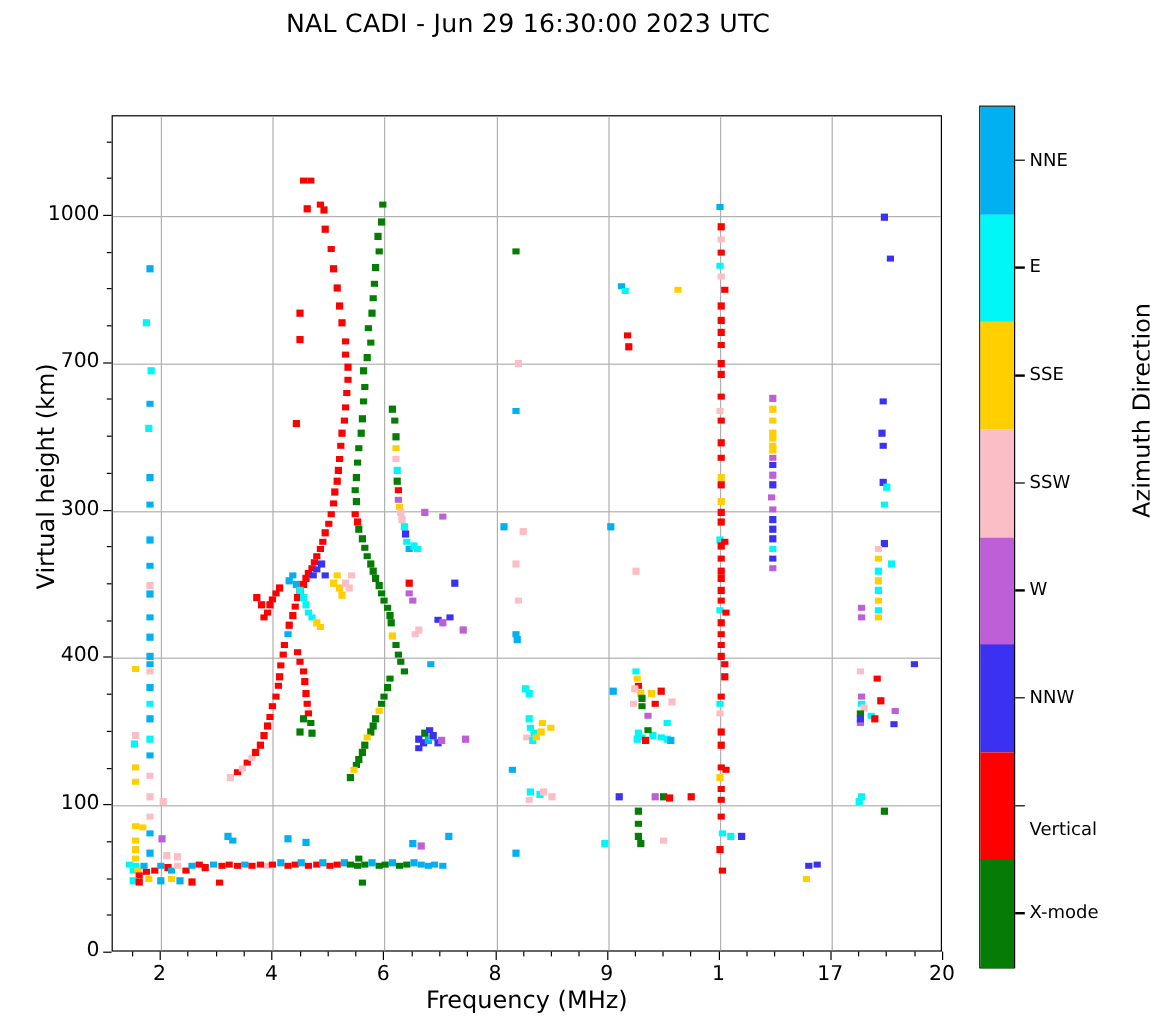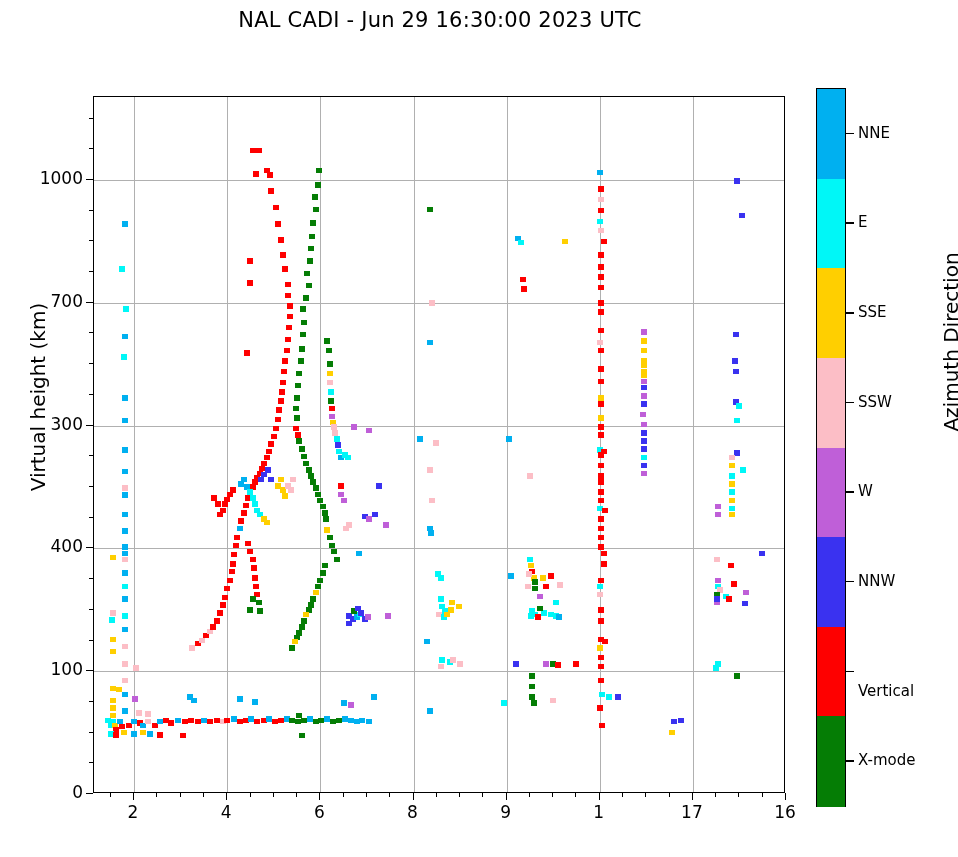--- a/index.html
+++ b/index.html
@@ -592,21 +592,21 @@
       <div class="tk-x tk-xm" style="left: 738.4px; top: 793px;"></div>
       <div class="tk-x tk-xm" style="left: 761.7px; top: 793px;"></div>
       <div class="tk-x tk-xM" style="left: 785px; top: 793px;"></div>
       <div class="lb-x" style="left: 103px; top: 802px;">2</div>
       <div class="lb-x" style="left: 196.2px; top: 802px;">4</div>
       <div class="lb-x" style="left: 289.3px; top: 802px;">6</div>
       <div class="lb-x" style="left: 382.5px; top: 802px;">8</div>
       <div class="lb-x" style="left: 475.6px; top: 802px;">9</div>
       <div class="lb-x" style="left: 568.7px; top: 802px;">1</div>
       <div class="lb-x" style="left: 661.9px; top: 802px;">17</div>
-      <div class="lb-x" style="left: 755px; top: 802px;">16</div>
+      <div class="lb-x" style="left: 755px; top: 802px;">20</div>
     </div>
   <div id="ticks-y">
       <div class="tk-y tk-yM" style="top: 793px; left: 86px;"></div>
       <div class="tk-y tk-ym" style="top: 762.3px; left: 89px;"></div>
       <div class="tk-y tk-ym" style="top: 731.6px; left: 89px;"></div>
       <div class="tk-y tk-ym" style="top: 700.9px; left: 89px;"></div>
       <div class="tk-y tk-yM" style="top: 670.2px; left: 86px;"></div>
       <div class="tk-y tk-ym" style="top: 639.5px; left: 89px;"></div>
       <div class="tk-y tk-ym" style="top: 608.8px; left: 89px;"></div>
       <div class="tk-y tk-ym" style="top: 578.1px; left: 89px;"></div>
@@ -626,20 +626,21 @@
       <div class="tk-y tk-ym" style="top: 148.2px; left: 89px;"></div>
       <div class="tk-y tk-ym" style="top: 117.5px; left: 89px;"></div>
       <div class="lb-y" style="left: 13px; top: 782px;">0</div>
       <div class="lb-y" style="left: 13px; top: 659.2px;">100</div>
       <div class="lb-y" style="left: 13px; top: 536.4px;">400</div>
       <div class="lb-y" style="left: 13px; top: 413.5px;">300</div>
       <div class="lb-y" style="left: 13px; top: 290.7px;">700</div>
       <div class="lb-y" style="left: 13px; top: 167.9px;">1000</div>
     </div>
 
+  <div id="xlab">Frequency (MHz)</div>
   <div id="ylab">Virtual height (km)</div>
 
   <div id="cbar">
       <div class="cseg" style="top: 0px; height: 90.13px; background: rgb(0, 176, 240);"></div>
       <div class="cseg" style="top: 89.63px; height: 90.13px; background: rgb(0, 247, 247);"></div>
       <div class="cseg" style="top: 179.25px; height: 90.13px; background: rgb(255, 207, 0);"></div>
       <div class="cseg" style="top: 268.88px; height: 90.13px; background: rgb(252, 190, 198);"></div>
       <div class="cseg" style="top: 358.5px; height: 90.13px; background: rgb(191, 95, 216);"></div>
       <div class="cseg" style="top: 448.13px; height: 90.13px; background: rgb(58, 50, 240);"></div>
       <div class="cseg" style="top: 537.75px; height: 90.13px; background: rgb(254, 0, 0);"></div>

